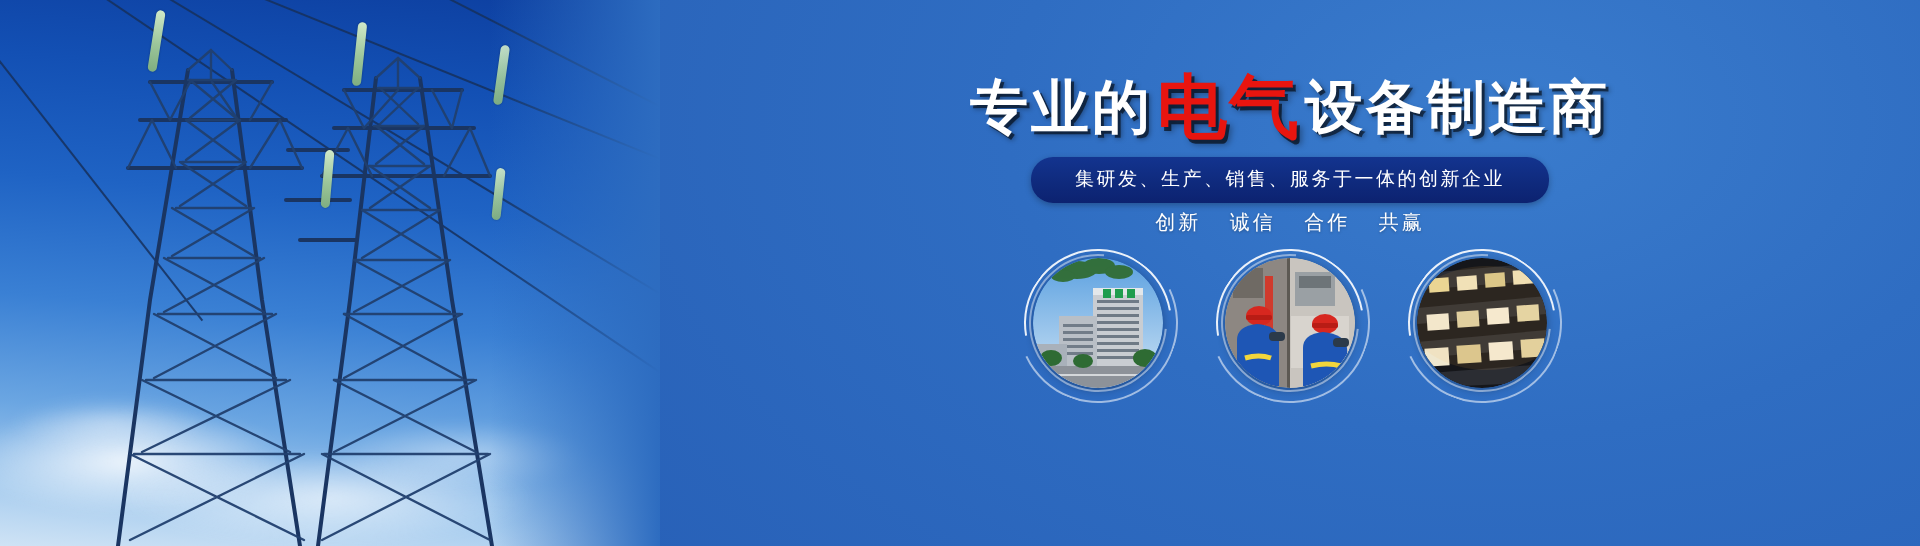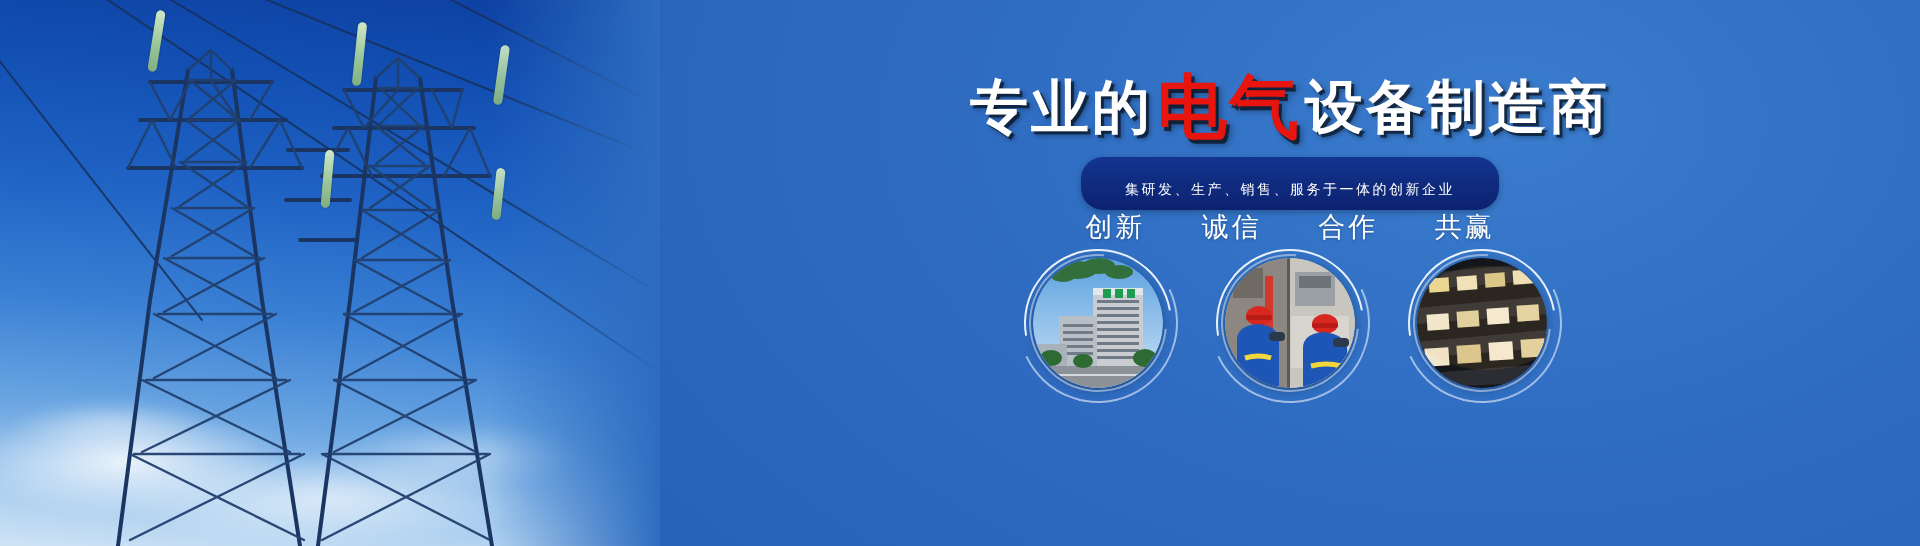--- a/index.html
+++ b/index.html
@@ -92,40 +92,40 @@
     vertical-align:-4px;
     margin:0 4px;
   }
 
   
   .pill-wrap { position:absolute; left:0; right:0; top:157px; text-align:center; }
   .pill {
     display:inline-block;
     background:linear-gradient(180deg,#13348f 0%,#0f2a7d 55%,#0c2270 100%);
     color:#ffffff;
-    font-size:14px;
+    font-size:19px;
     letter-spacing:2.5px;
-    padding:24px 44px 11px;
+    padding:9px 44px 11px;
     border-radius:22px;
     box-shadow:0 2px 6px rgba(0,0,0,.28);
     white-space:nowrap;
   }
 
   
   .slogans {
     position:absolute; left:0; right:0; top:209px;
     text-align:center;
     white-space:nowrap;
   }
   .slogans span {
     display:inline-block;
     color:#ffffff;
-    font-size:27px;
+    font-size:20px;
     letter-spacing:3px;
-    margin:0 26px;
+    margin:0 12px;
     text-shadow:0 1px 3px rgba(0,0,0,.28);
   }
 
   
   .circles {
     position:absolute; left:0; right:0; top:258px;
     display:flex; justify-content:center; gap:62px;
   }
   .circle-item { position:relative; width:130px; height:130px; }
 

